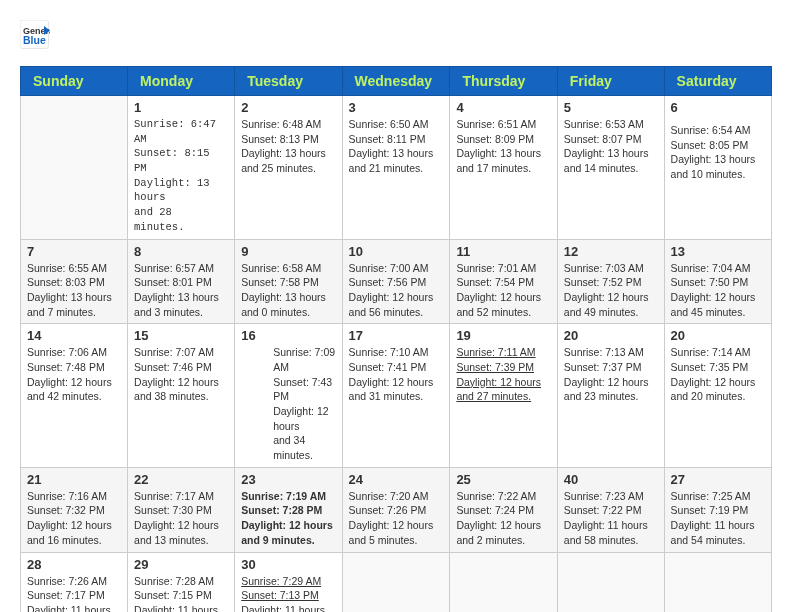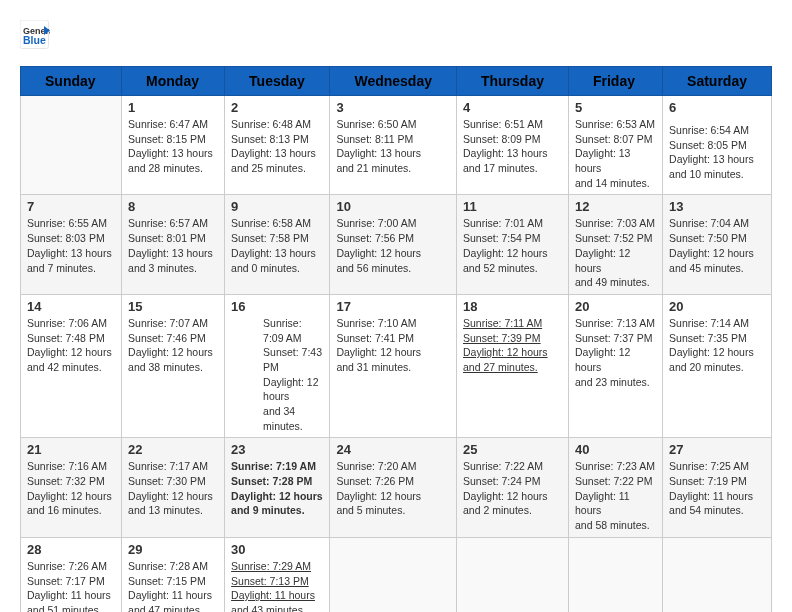--- a/index.html
+++ b/index.html
@@ -47,23 +47,23 @@
       font-size: 16px;
       color: #555;
     }
     .calendar {
       width: 100%;
       border-collapse: collapse;
       border: 1px solid #ccc;
     }
     .calendar th {
       background-color: #1565c0;
-      color: #000000;
+      color: #bef264;
       text-align: left;
-      padding: 6px 24px;
+      padding: 6px 12px;
       font-size: 14px;
       border: 1px solid #1254a0;
     }
     .calendar td {
       vertical-align: top;
       border: 1px solid #ccc;
       padding: 4px 6px;
       width: 108px;
       min-height: 80px;
       font-size: 11px;
@@ -119,21 +119,21 @@
         <th>Thursday</th>
         <th>Friday</th>
         <th>Saturday</th>
       </tr>
   </thead>
   <tbody id="calendar-body">
   <tr>
         <td class="empty-cell"></td>
         <td>
           <span class="day-number">1</span>
-          <div class="day-info" style="white-space: pre-line;">Sunrise: 6:47 AM
+          <div class="day-info" style="white-space: pre-line; font-family: Liberation Mono, monospace;">Sunrise: 6:47 AM
 Sunset: 8:15 PM
 Daylight: 13 hours
 and 28 minutes.</div>
         </td>
         <td>
           <span class="day-number">2</span>
           <div class="day-info" style="white-space: pre-line;">Sunrise: 6:48 AM
 Sunset: 8:13 PM
 Daylight: 13 hours
 and 25 minutes.</div>
@@ -241,21 +241,21 @@
 and 34 minutes.</div>
         </td>
         <td>
           <span class="day-number">17</span>
           <div class="day-info" style="white-space: pre-line;">Sunrise: 7:10 AM
 Sunset: 7:41 PM
 Daylight: 12 hours
 and 31 minutes.</div>
         </td>
         <td>
-          <span class="day-number">18</span>
+          <span class="day-number">19</span>
           <div class="day-info" style="white-space: pre-line; text-decoration: underline;">Sunrise: 7:11 AM
 Sunset: 7:39 PM
 Daylight: 12 hours
 and 27 minutes.</div>
         </td>
         <td>
           <span class="day-number">20</span>
           <div class="day-info" style="white-space: pre-line;">Sunrise: 7:13 AM
 Sunset: 7:37 PM
 Daylight: 12 hours

